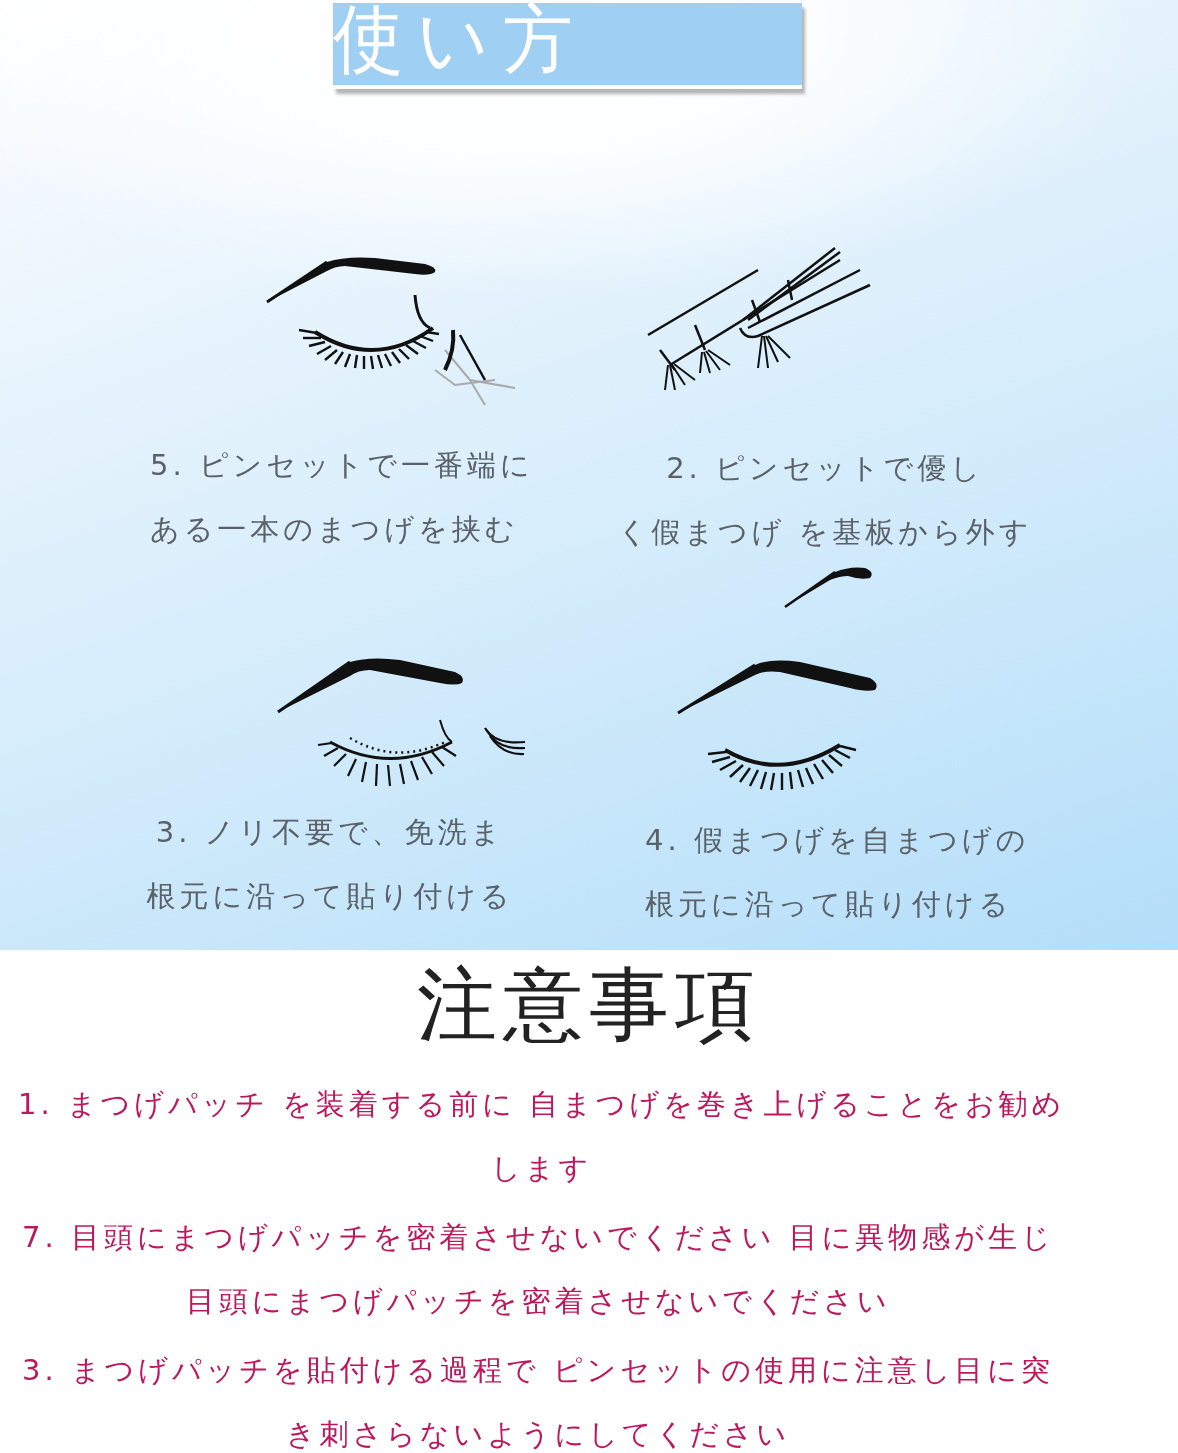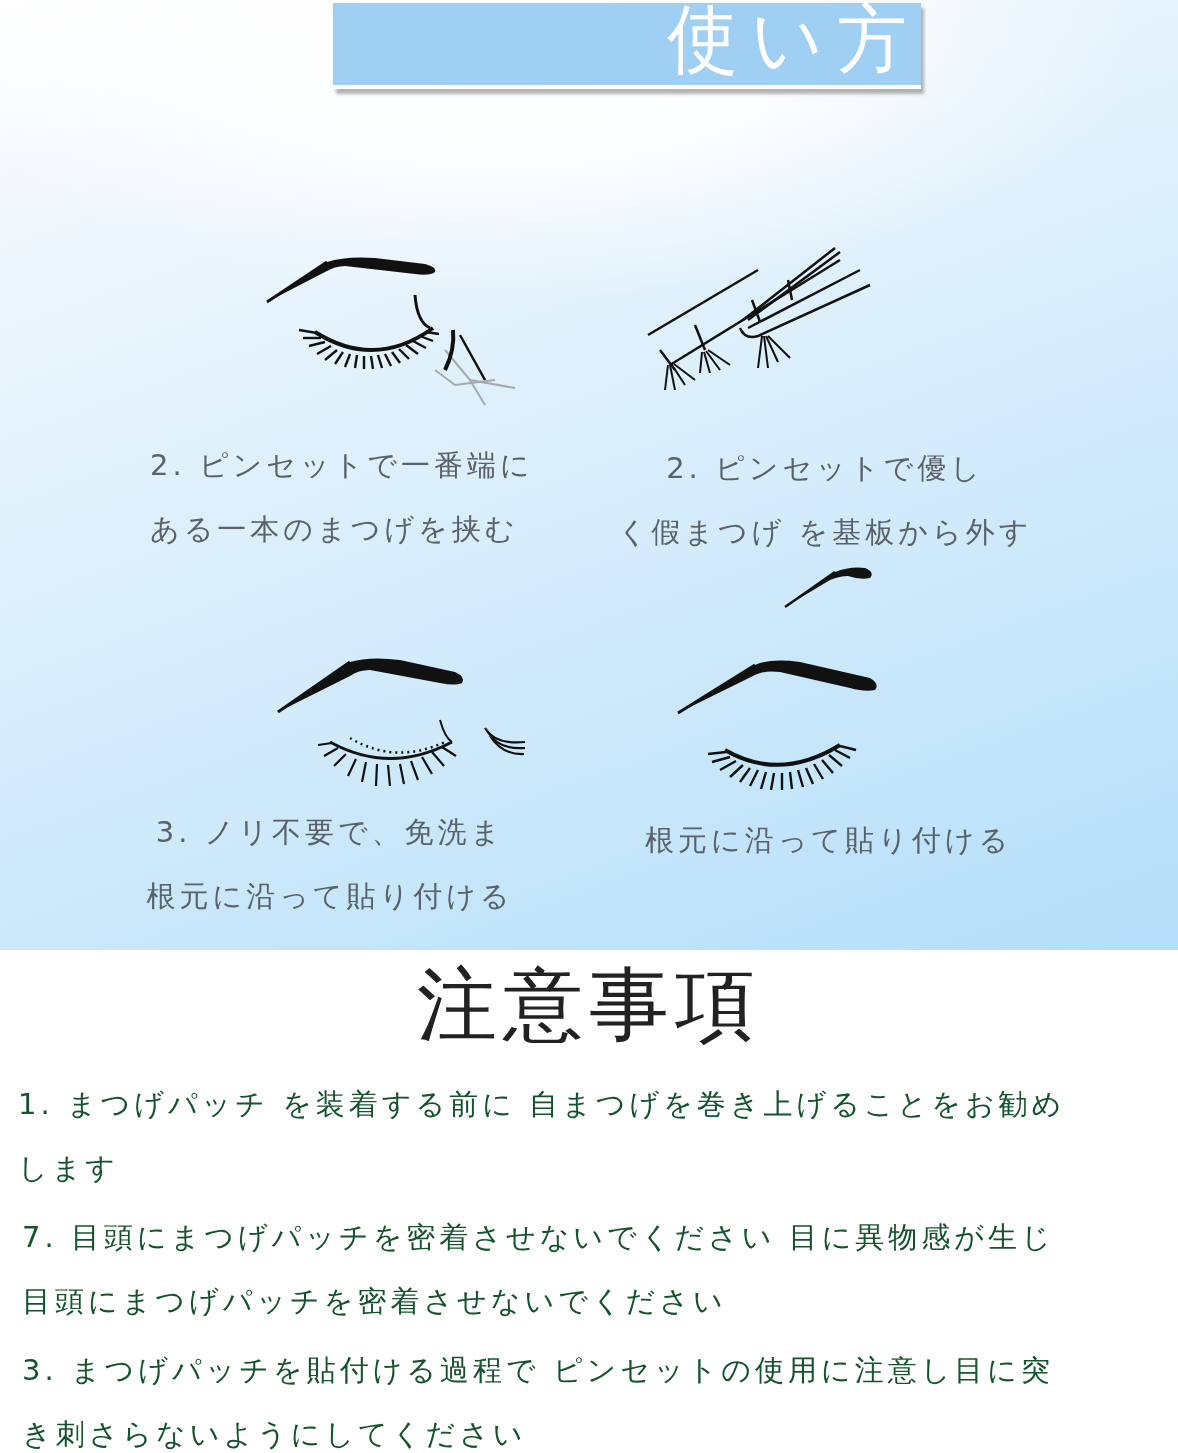--- a/index.html
+++ b/index.html
@@ -8,47 +8,48 @@
       background: #ffffff;
       font-family: "DejaVu Sans", "Liberation Sans", sans-serif;
     }
     .howto-panel {
       position: absolute; left: 0; top: 0; width: 1178px; height: 950px;
       background:
         radial-gradient(ellipse 620px 260px at 520px 40px, rgba(255,255,255,1) 0%, rgba(255,255,255,0.85) 45%, rgba(255,255,255,0) 100%),
         linear-gradient(160deg, #ffffff 0%, #f4f9fe 12%, #e3f2fc 35%, #d2ebfb 60%, #bfe3fa 85%, #b4defa 100%);
     }
     .title-banner {
-      position: absolute; left: 333px; top: 3px; width: 588px; height: 82px;
+      position: absolute; left: 333px; top: 3px; width: 469px; height: 82px;
       background: #9fcff2;
       box-shadow: 3px 5px 3px rgba(120,120,120,0.55);
       border-bottom: 4px solid #ffffff;
-      display: flex; align-items: center; justify-content: flex-end;
+      display: flex; align-items: center; justify-content: flex-start;
     }
     .title-text {
       color: #ffffff; font-size: 70px; letter-spacing: 14px; line-height: 1;
       font-family: "DejaVu Sans", sans-serif; font-weight: normal;
       transform: scaleY(1.08);
       margin-top: -10px;
     }
     .illus { position: absolute; }
     .step-text {
       position: absolute; color: #5a6168; font-size: 29px; letter-spacing: 4px;
       line-height: 64px; white-space: nowrap;
       font-family: "DejaVu Sans", sans-serif;
     }
     .notes-title {
       position: absolute; left: 0; top: 965px; width: 1178px; text-align: center;
       color: #222222; font-size: 80px; letter-spacing: 6px; line-height: 1;
       font-family: "DejaVu Sans", sans-serif;
     }
     .note {
-      position: absolute; left: 18px; color: #14532d; font-size: 29px;
+      position: absolute; left: 18px; color: #be185d; font-size: 29px;
       letter-spacing: 4px; line-height: 64px; white-space: nowrap;
       font-family: "DejaVu Sans", sans-serif;
+      text-align: center;
     }
     .note .line { display: block; }
   </style>
 </head>
 <body>
 
 <section class="howto-panel">
 
   <div class="title-banner">
     <span class="title-text">使い方</span>
@@ -111,21 +112,21 @@
         <path d="M66 111 L80 130"></path>
         <path d="M68 110 L90 125"></path>
       <path d="M122 96 L118 128"></path>
         <path d="M124 96 L128 128"></path>
         <path d="M126 96 L138 122"></path>
         <path d="M128 96 L150 118"></path>
     </g>
   </svg>
 
   <div class="step-text" style="left:150px; top:433px;">
-    <div>2. ピンセットで一番端に</div>
+    <div>5. ピンセットで一番端に</div>
     <div>ある一本のまつげを挟む</div>
   </div>
 
   <div class="step-text" style="left:600px; top:436px; text-align:center; width:450px;">
     <div>2. ピンセットで優し</div>
     <div>く假まつげ  を基板から外す</div>
   </div>
 
   <svg class="illus" style="left:270px; top:650px;" width="270" height="150" viewBox="0 0 270 150">
     <path d="M8 62 L80 12 Q100 6 130 10 L185 22 Q196 27 192 33 Q186 36 170 33 L100 20 Q88 20 80 26 Z" fill="#111"></path>
@@ -180,20 +181,21 @@
         <path d="M170 186 L186 190"></path>
     </g>
   </svg>
 
   <div class="step-text" style="left:90px; top:800px; text-align:center; width:480px;">
     <div>3. ノリ不要で、免洗ま</div>
     <div>根元に沿って貼り付ける</div>
   </div>
 
   <div class="step-text" style="left:645px; top:808px;">
+    <div>4. 假まつげを自まつげの</div>
     <div>根元に沿って貼り付ける</div>
   </div>
 </section>
 
 <section>
   <h2 class="notes-title" style="margin:0; font-weight:normal;">注意事項</h2>
 
   <div class="note" style="top:1072px;">
     <span class="line">1. まつげパッチ  を装着する前に  自まつげを巻き上げることをお勧め</span>
     <span class="line">します</span>

